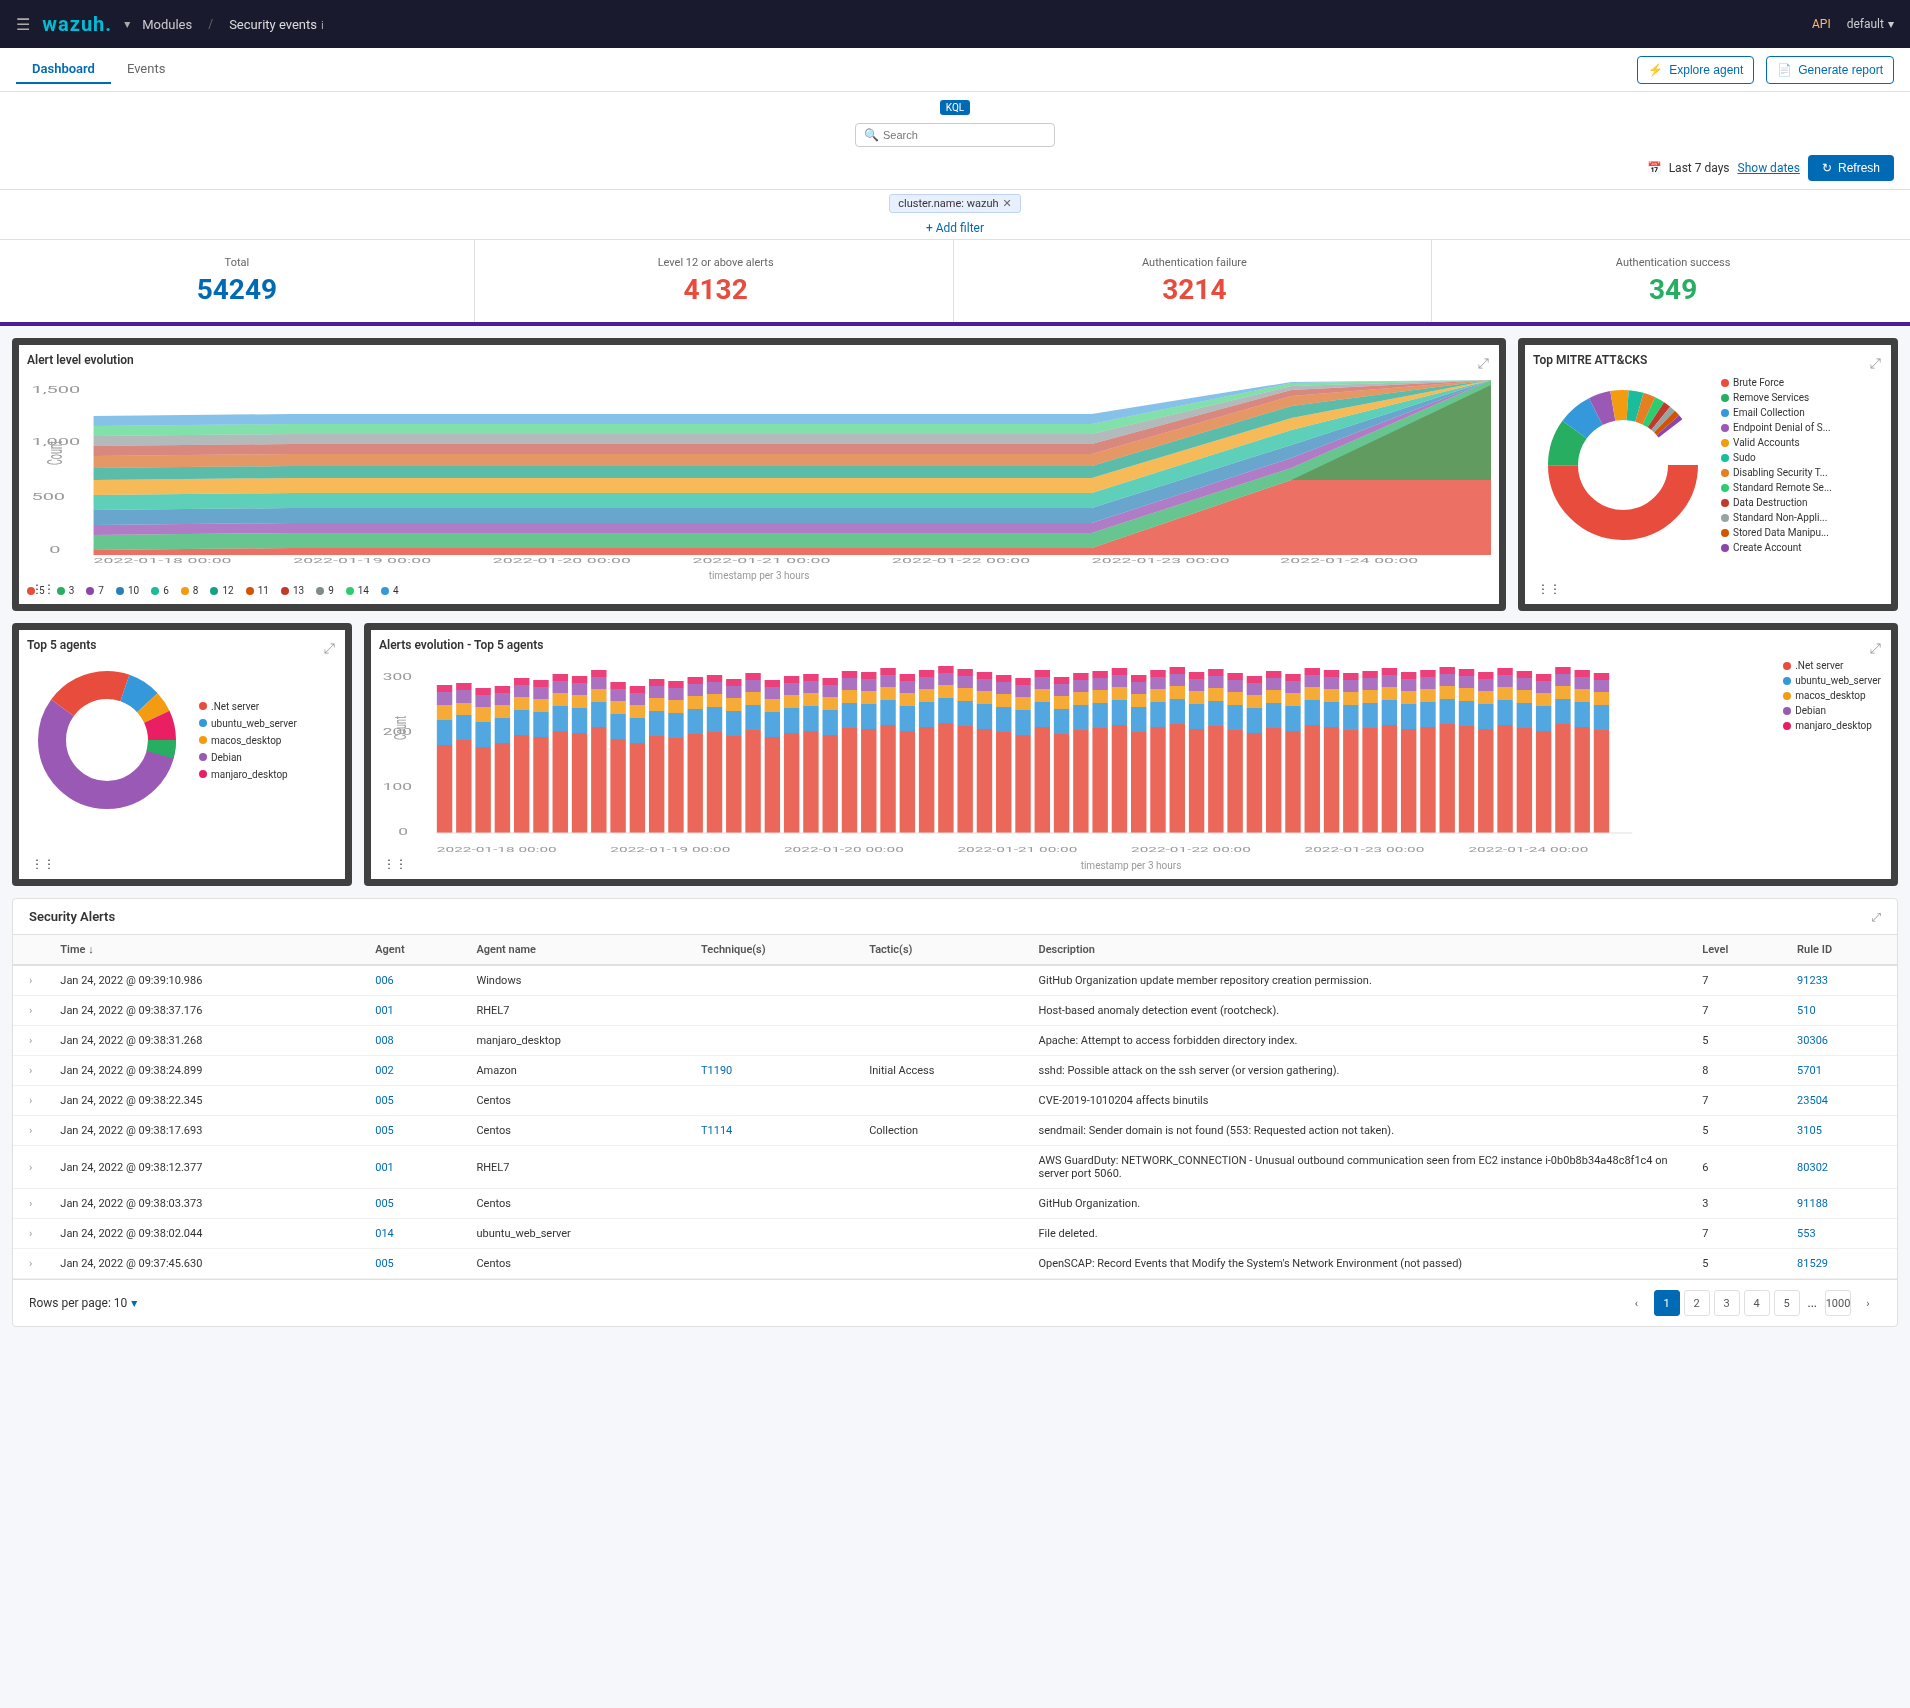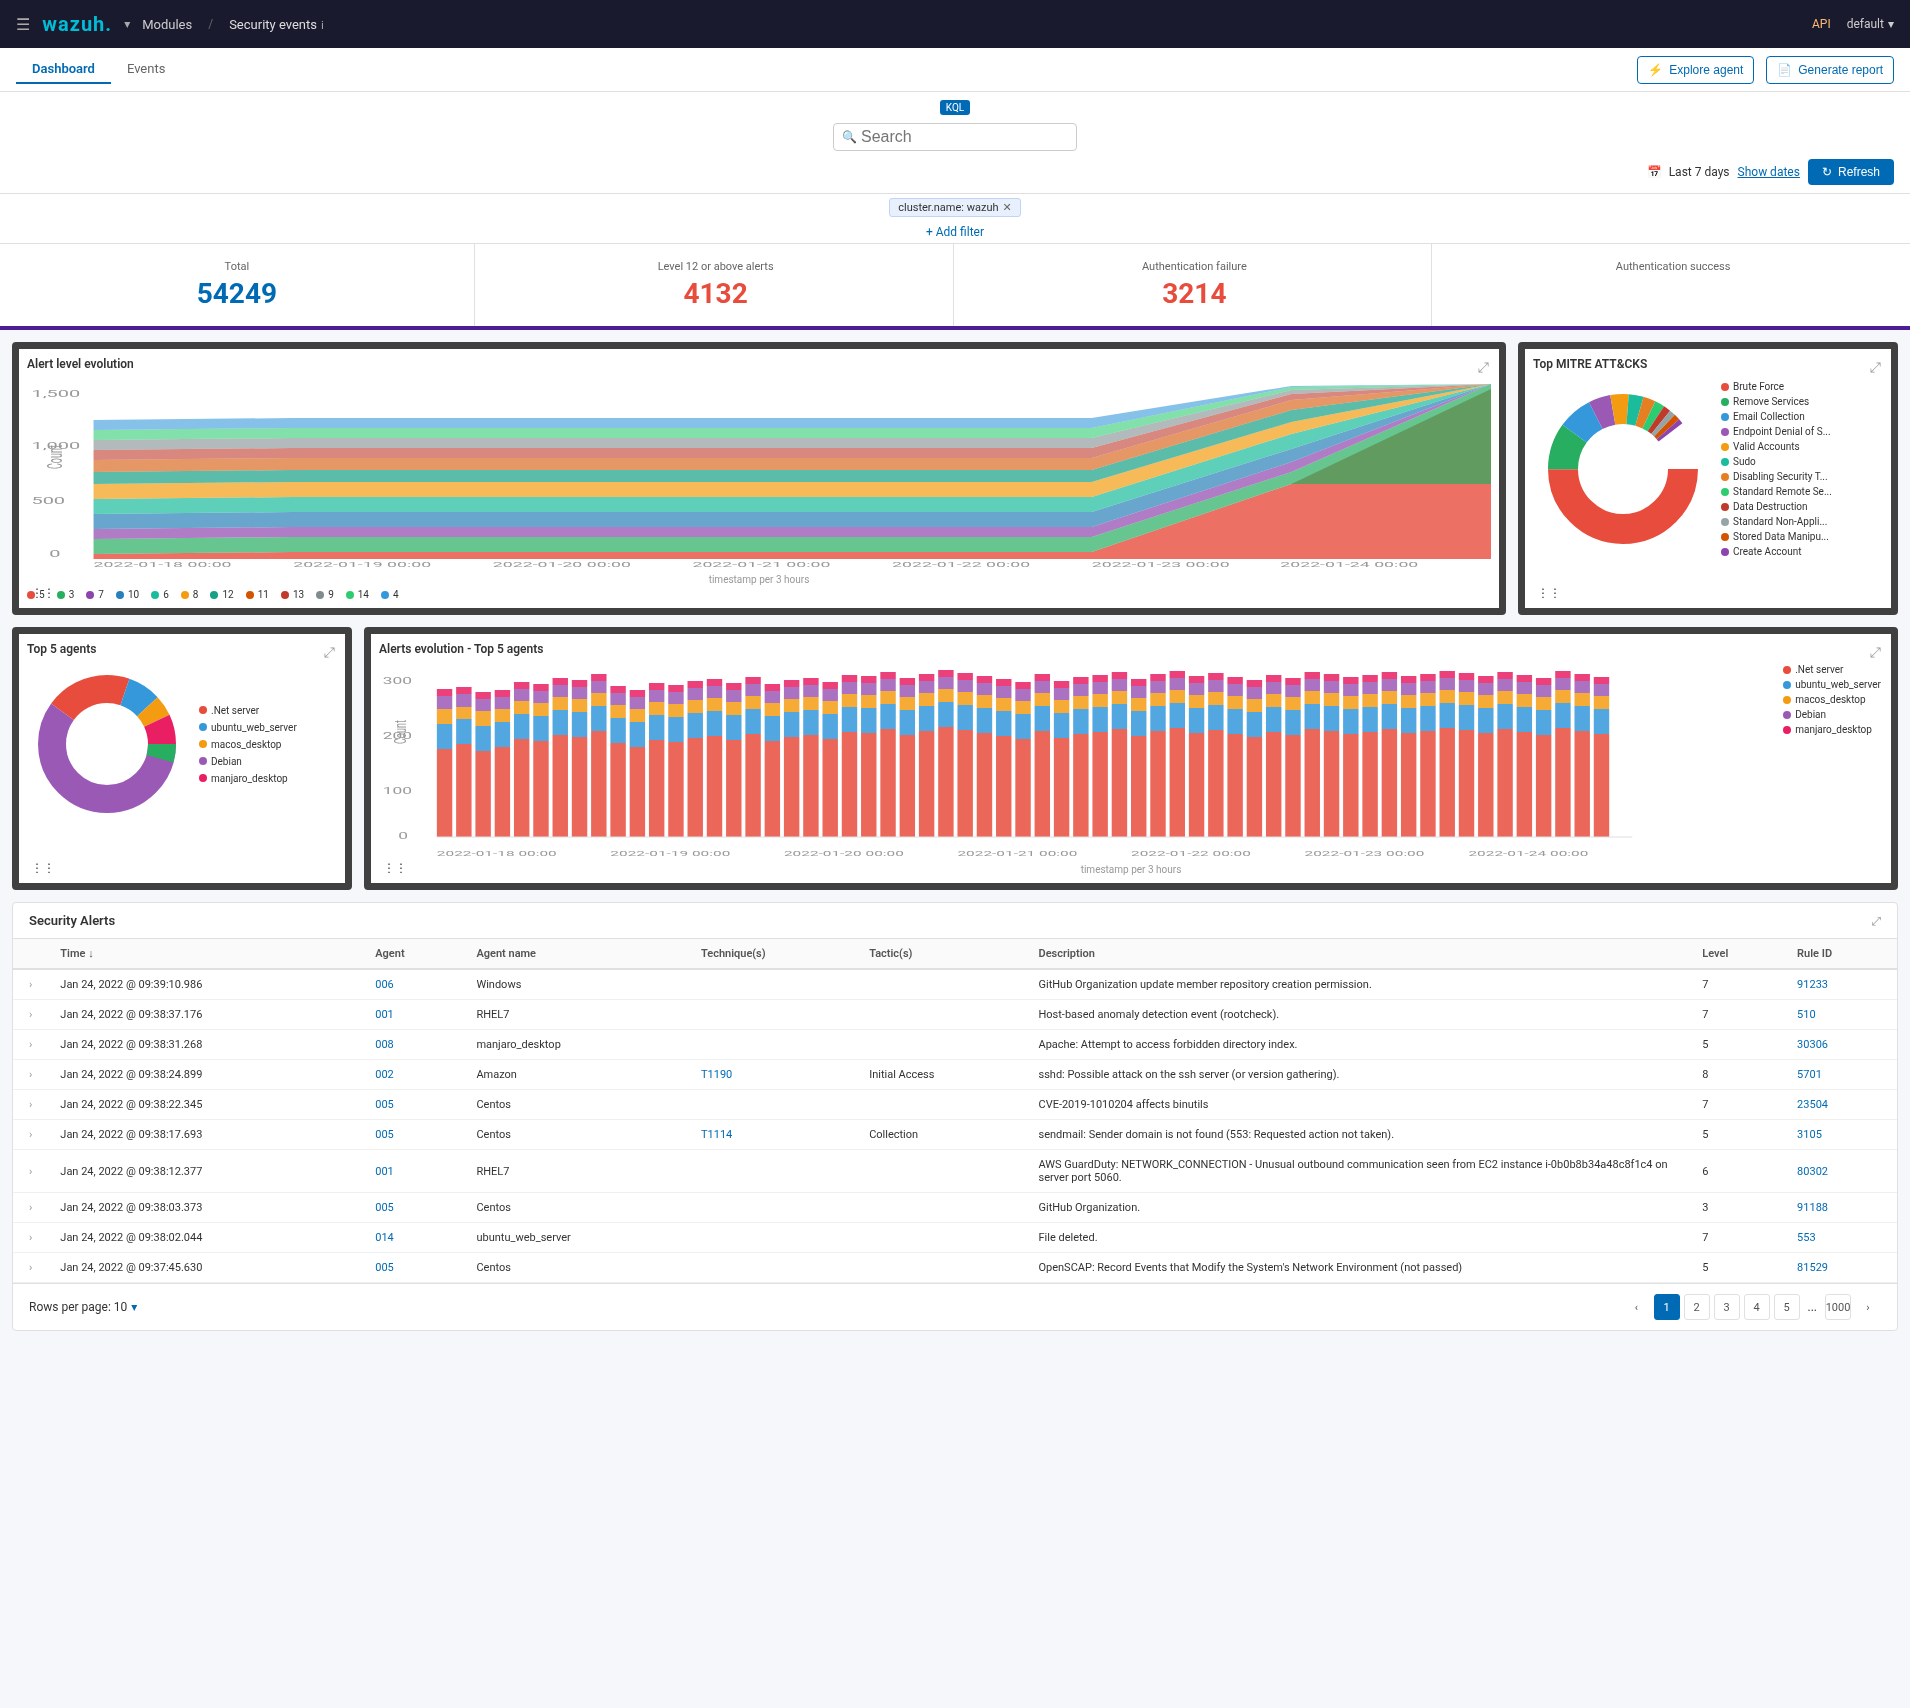--- a/index.html
+++ b/index.html
@@ -23,21 +23,21 @@
     .tabs { display: flex; gap: 0; }
     .tab { padding: 0 16px; height: 28px; display: flex; align-items: center; font-size: 13px; cursor: pointer; color: #666; border-bottom: 2px solid transparent; }
     .tab.active { color: #006bb4; border-bottom: 2px solid #006bb4; font-weight: 600; }
     .nav-actions { display: flex; align-items: center; gap: 12px; }
     .explore-btn, .generate-btn { display: flex; align-items: center; gap: 6px; font-size: 12px; color: #006bb4; cursor: pointer; padding: 6px 10px; border: 1px solid #006bb4; border-radius: 4px; background: #fff; }
     
     
     .search-bar { background: #fff; border-bottom: 1px solid #e0e0e0; padding: 8px 16px; display: flex; align-items: center; gap: 8px; flex-wrap: wrap; flex-direction: column; }
     .kql-badge { background: #006bb4; color: #fff; font-size: 10px; padding: 2px 6px; border-radius: 3px; }
     .search-input-area { flex: 1; display: flex; align-items: center; border: 1px solid #ccc; border-radius: 4px; padding: 4px 8px; background: #fff; min-width: 200px; }
-    .search-input-area input { border: none; outline: none; font-size: 16px; flex: 1; }
+    .search-input-area input { border: none; outline: none; font-size: 11px; flex: 1; }
     .toolbar-right { display: flex; align-items: center; gap: 8px; margin-left: auto; }
     .time-filter { display: flex; align-items: center; gap: 6px; font-size: 12px; color: #333; }
     .show-dates-btn { color: #006bb4; font-size: 12px; cursor: pointer; text-decoration: underline; }
     .refresh-btn { background: #006bb4; color: #fff; border: none; border-radius: 4px; padding: 6px 14px; font-size: 12px; cursor: pointer; display: flex; align-items: center; gap: 6px; }
     .filter-tag { background: #e8f0fe; border: 1px solid #c0d4f5; border-radius: 3px; padding: 2px 8px; font-size: 11px; color: #333; display: flex; align-items: center; gap: 4px; }
     .add-filter { color: #006bb4; font-size: 12px; cursor: pointer; }
     
     
     .stats-row { display: flex; gap: 4px; background: #fff; border-bottom: 4px solid #4c1d95; }
     .stat-card { flex: 1; text-align: center; padding: 16px 8px; border-right: 1px solid #e0e0e0; }
@@ -164,20 +164,21 @@
   <div class="stat-card">
     <div class="stat-label">Level 12 or above alerts</div>
     <div class="stat-value red">4132</div>
   </div>
   <div class="stat-card">
     <div class="stat-label">Authentication failure</div>
     <div class="stat-value red">3214</div>
   </div>
   <div class="stat-card">
     <div class="stat-label">Authentication success</div>
+    <div class="stat-value green">349</div>
   </div>
 </div>
 
 <div class="dashboard">
 
   <div class="row">
 
     <div class="panel chart-left">
       <div class="panel-title">Alert level evolution</div>
       <span class="panel-expand">⤢</span>

